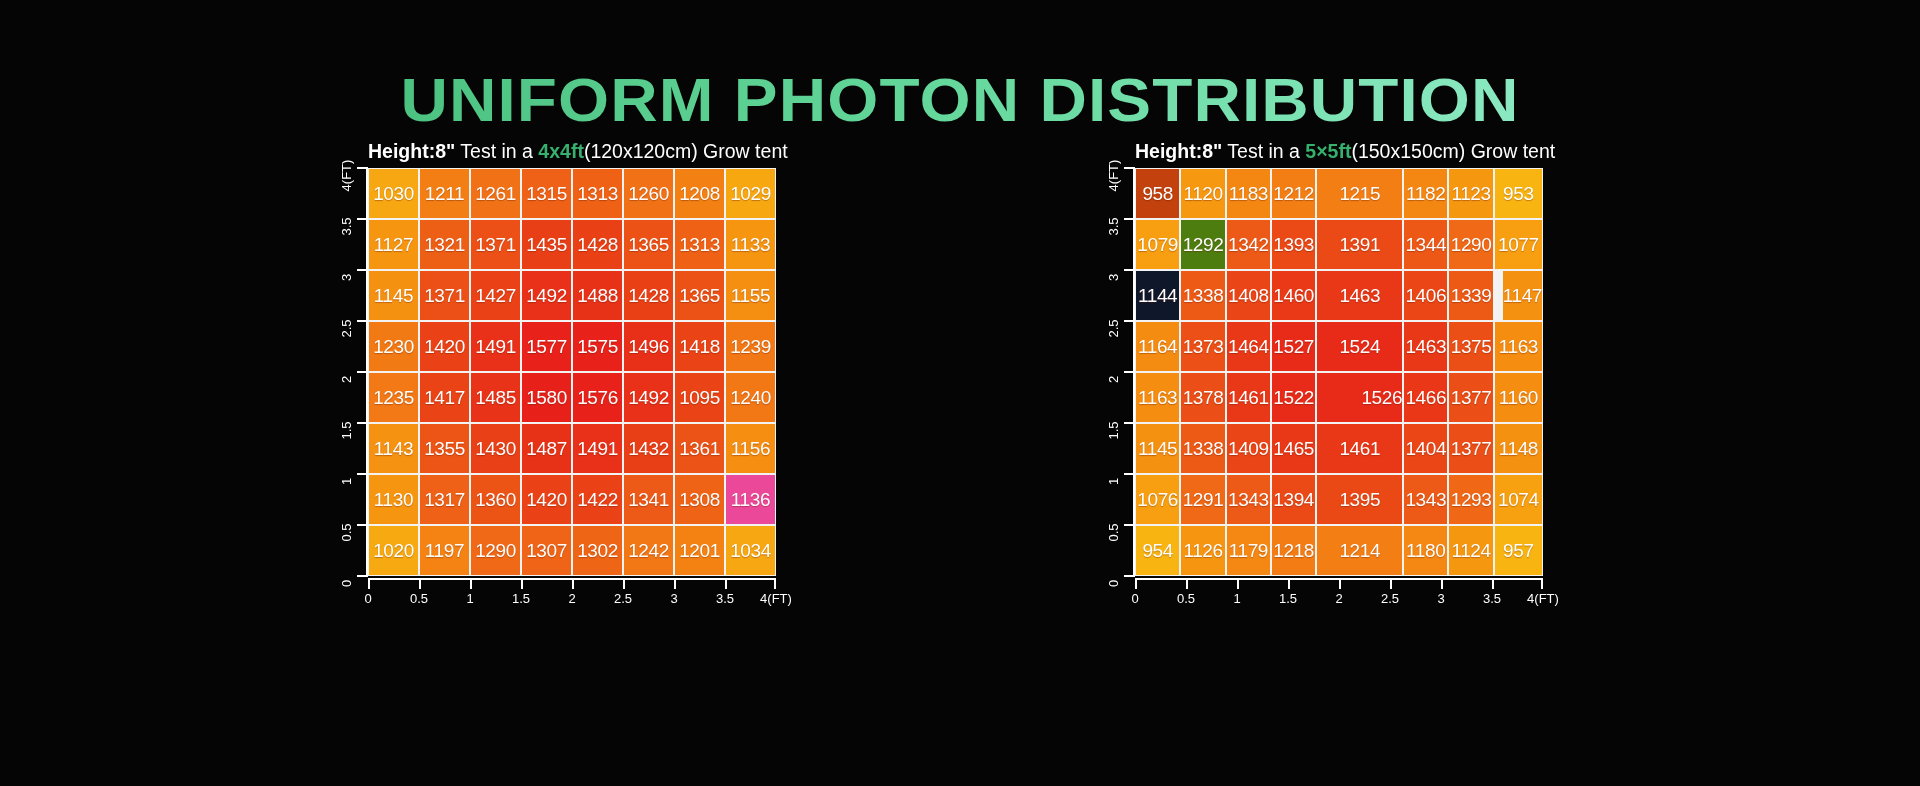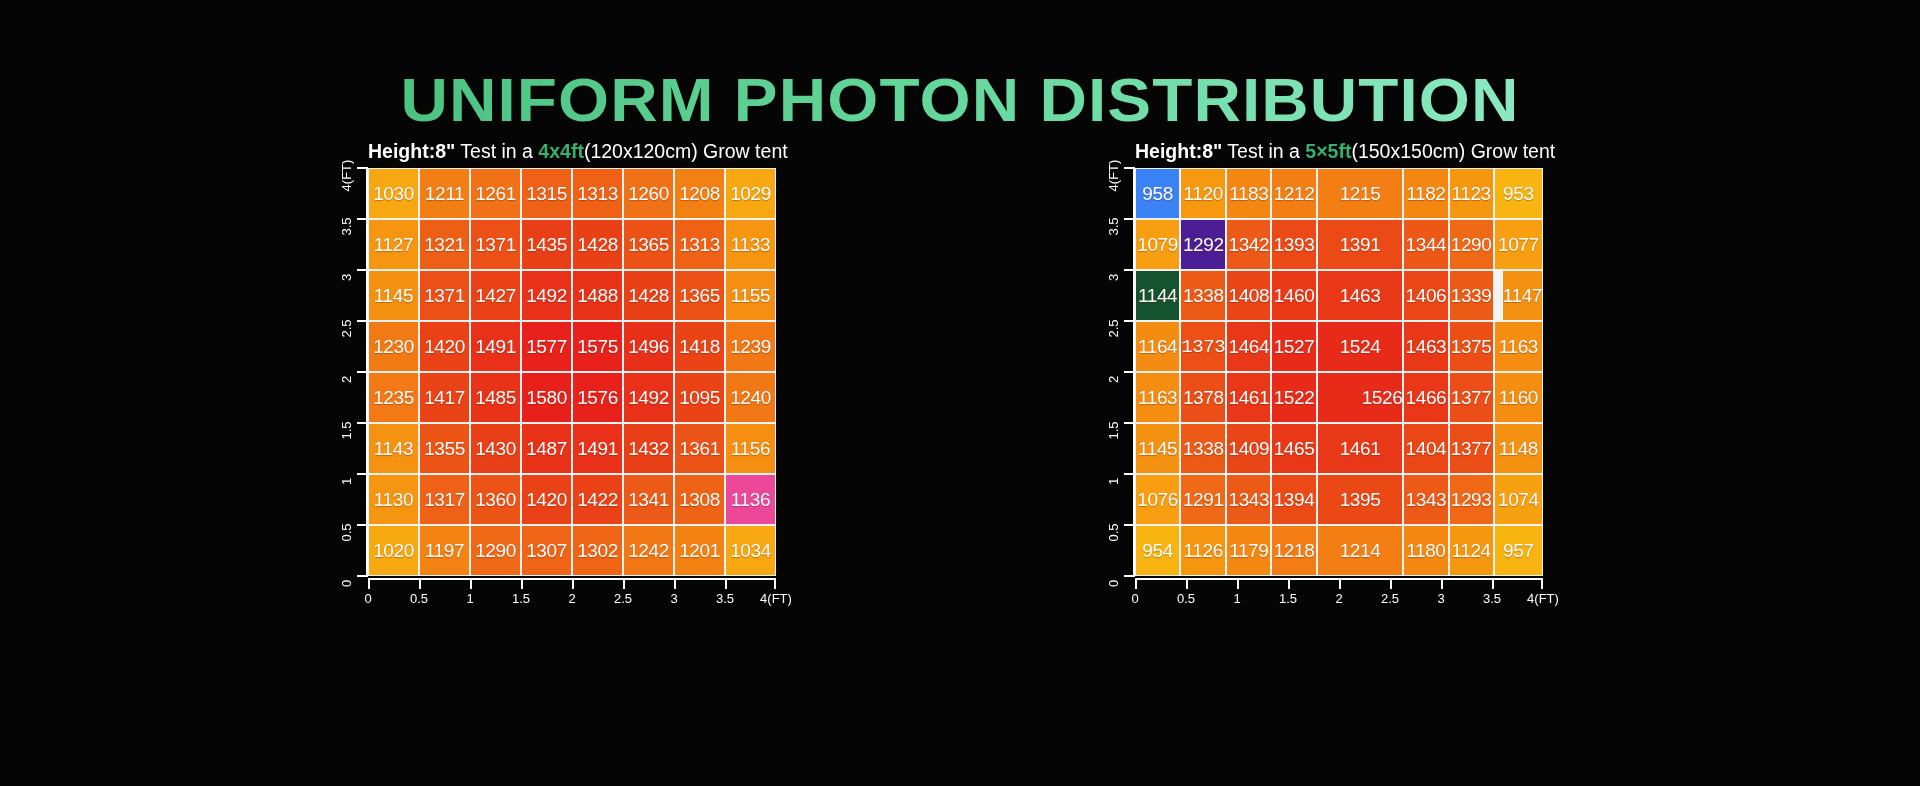--- a/index.html
+++ b/index.html
@@ -278,46 +278,46 @@
           <div class="ytick" style="top: 152px;"></div>
           <div class="ytick-label" style="top: 153px;">2.5</div>
           <div class="ytick" style="top: 101px;"></div>
           <div class="ytick-label" style="top: 102px;">3</div>
           <div class="ytick" style="top: 50px;"></div>
           <div class="ytick-label" style="top: 51px;">3.5</div>
           <div class="ytick" style="top: -1px;"></div>
           <div class="ytick-label" style="top: 0px;">4(FT)</div>
         </div>
       <div class="grid" id="grid-right">
-          <div class="cell" style="background: #3b82f6;">958</div>
+          <div class="cell" style="background: #c2410c;">958</div>
           <div class="cell" style="background: rgb(246, 152, 16);">1120</div>
           <div class="cell" style="background: rgb(244, 135, 18);">1183</div>
           <div class="cell" style="background: rgb(243, 127, 20);">1212</div>
           <div class="cell" style="background: rgb(243, 126, 20);">1215</div>
           <div class="cell" style="background: rgb(244, 135, 18);">1182</div>
           <div class="cell" style="background: rgb(246, 151, 16);">1123</div>
           <div class="cell" style="background: rgb(248, 181, 17);">953</div>
           <div class="cell" style="background: rgb(247, 159, 16);">1079</div>
-          <div class="cell" style="background: #4c1d95;">1292</div>
+          <div class="cell" style="background: #4d7c0f;">1292</div>
           <div class="cell" style="background: rgb(237, 89, 22);">1342</div>
           <div class="cell" style="background: rgb(235, 73, 22);">1393</div>
           <div class="cell" style="background: rgb(235, 74, 22);">1391</div>
           <div class="cell" style="background: rgb(237, 88, 22);">1344</div>
           <div class="cell" style="background: rgb(240, 105, 22);">1290</div>
           <div class="cell" style="background: rgb(247, 159, 16);">1077</div>
-          <div class="cell" style="background: #14532d;">1144</div>
+          <div class="cell" style="background: #0f172a;">1144</div>
           <div class="cell" style="background: rgb(237, 90, 22);">1338</div>
           <div class="cell" style="background: rgb(234, 69, 22);">1408</div>
           <div class="cell" style="background: rgb(233, 57, 23);">1460</div>
           <div class="cell" style="background: rgb(233, 56, 23);">1463</div>
           <div class="cell" style="background: rgb(234, 70, 22);">1406</div>
           <div class="cell" style="background: rgb(237, 90, 22);">1339</div>
           <div class="cell" style="background: rgb(245, 145, 17); margin-left: 8px;">1147</div>
           <div class="cell" style="background: rgb(245, 140, 18);">1164</div>
-          <div class="cell" style="background: rgb(236, 80, 22); font-family: Liberation Mono, monospace;">1373</div>
+          <div class="cell" style="background: rgb(236, 80, 22);">1373</div>
           <div class="cell" style="background: rgb(233, 56, 23);">1464</div>
           <div class="cell" style="background: rgb(232, 42, 25);">1527</div>
           <div class="cell" style="background: rgb(232, 42, 25);">1524</div>
           <div class="cell" style="background: rgb(233, 56, 23);">1463</div>
           <div class="cell" style="background: rgb(235, 79, 22);">1375</div>
           <div class="cell" style="background: rgb(245, 141, 17);">1163</div>
           <div class="cell" style="background: rgb(245, 141, 17);">1163</div>
           <div class="cell" style="background: rgb(235, 78, 22);">1378</div>
           <div class="cell" style="background: rgb(233, 56, 23);">1461</div>
           <div class="cell" style="background: rgb(232, 43, 24);">1522</div>

